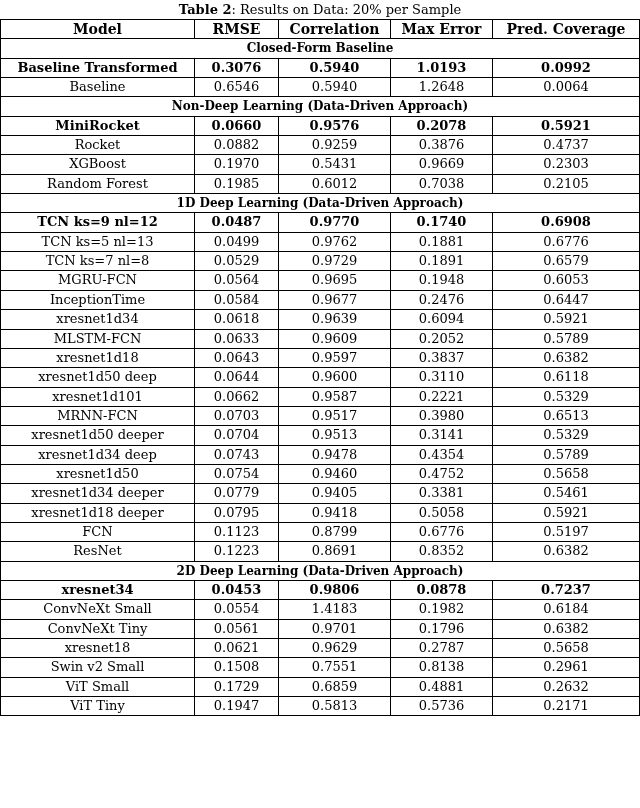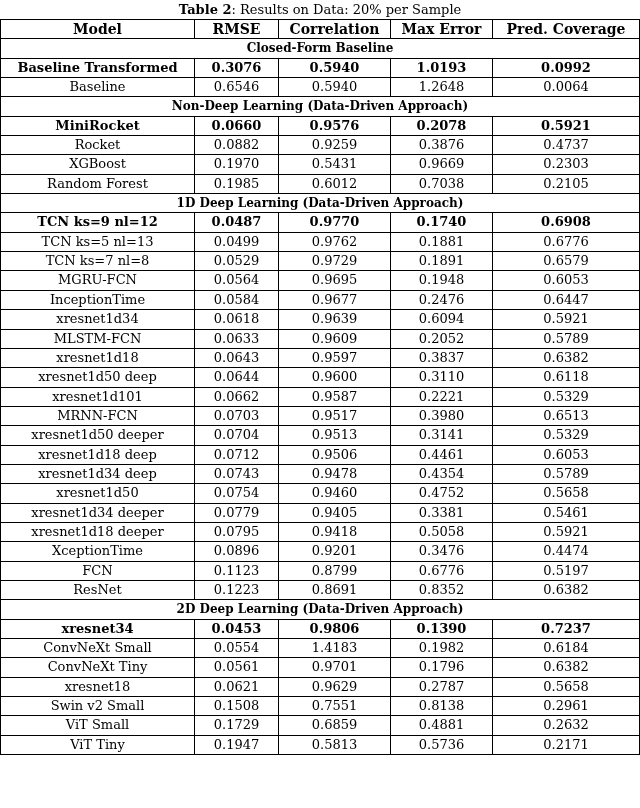--- a/index.html
+++ b/index.html
@@ -218,27 +218,20 @@
           <td>0.6513</td>
         </tr>
         <tr class="">
           <td>xresnet1d50 deeper</td>
           <td>0.0704</td>
           <td>0.9513</td>
           <td>0.3141</td>
           <td>0.5329</td>
         </tr>
         <tr class="">
-          <td>xresnet1d18 deep</td>
-          <td>0.0712</td>
-          <td>0.9506</td>
-          <td>0.4461</td>
-          <td>0.6053</td>
-        </tr>
-        <tr class="">
           <td>xresnet1d34 deep</td>
           <td>0.0743</td>
           <td>0.9478</td>
           <td>0.4354</td>
           <td>0.5789</td>
         </tr>
         <tr class="">
           <td>xresnet1d50</td>
           <td>0.0754</td>
           <td>0.9460</td>
@@ -253,48 +246,41 @@
           <td>0.5461</td>
         </tr>
         <tr class="">
           <td>xresnet1d18 deeper</td>
           <td>0.0795</td>
           <td>0.9418</td>
           <td>0.5058</td>
           <td>0.5921</td>
         </tr>
         <tr class="">
-          <td>XceptionTime</td>
-          <td>0.0896</td>
-          <td>0.9201</td>
-          <td>0.3476</td>
-          <td>0.4474</td>
-        </tr>
-        <tr class="">
           <td>FCN</td>
           <td>0.1123</td>
           <td>0.8799</td>
           <td>0.6776</td>
           <td>0.5197</td>
         </tr>
         <tr class="">
           <td>ResNet</td>
           <td>0.1223</td>
           <td>0.8691</td>
           <td>0.8352</td>
           <td>0.6382</td>
         </tr>
         <tr class="section-row">
           <td colspan="5">2D Deep Learning (Data-Driven Approach)</td>
         </tr>
         <tr class="bold-row">
           <td>xresnet34</td>
           <td>0.0453</td>
           <td>0.9806</td>
-          <td>0.1390</td>
+          <td>0.0878</td>
           <td>0.7237</td>
         </tr>
         <tr class="">
           <td>ConvNeXt Small</td>
           <td>0.0554</td>
           <td>1.4183</td>
           <td>0.1982</td>
           <td>0.6184</td>
         </tr>
         <tr class="">

